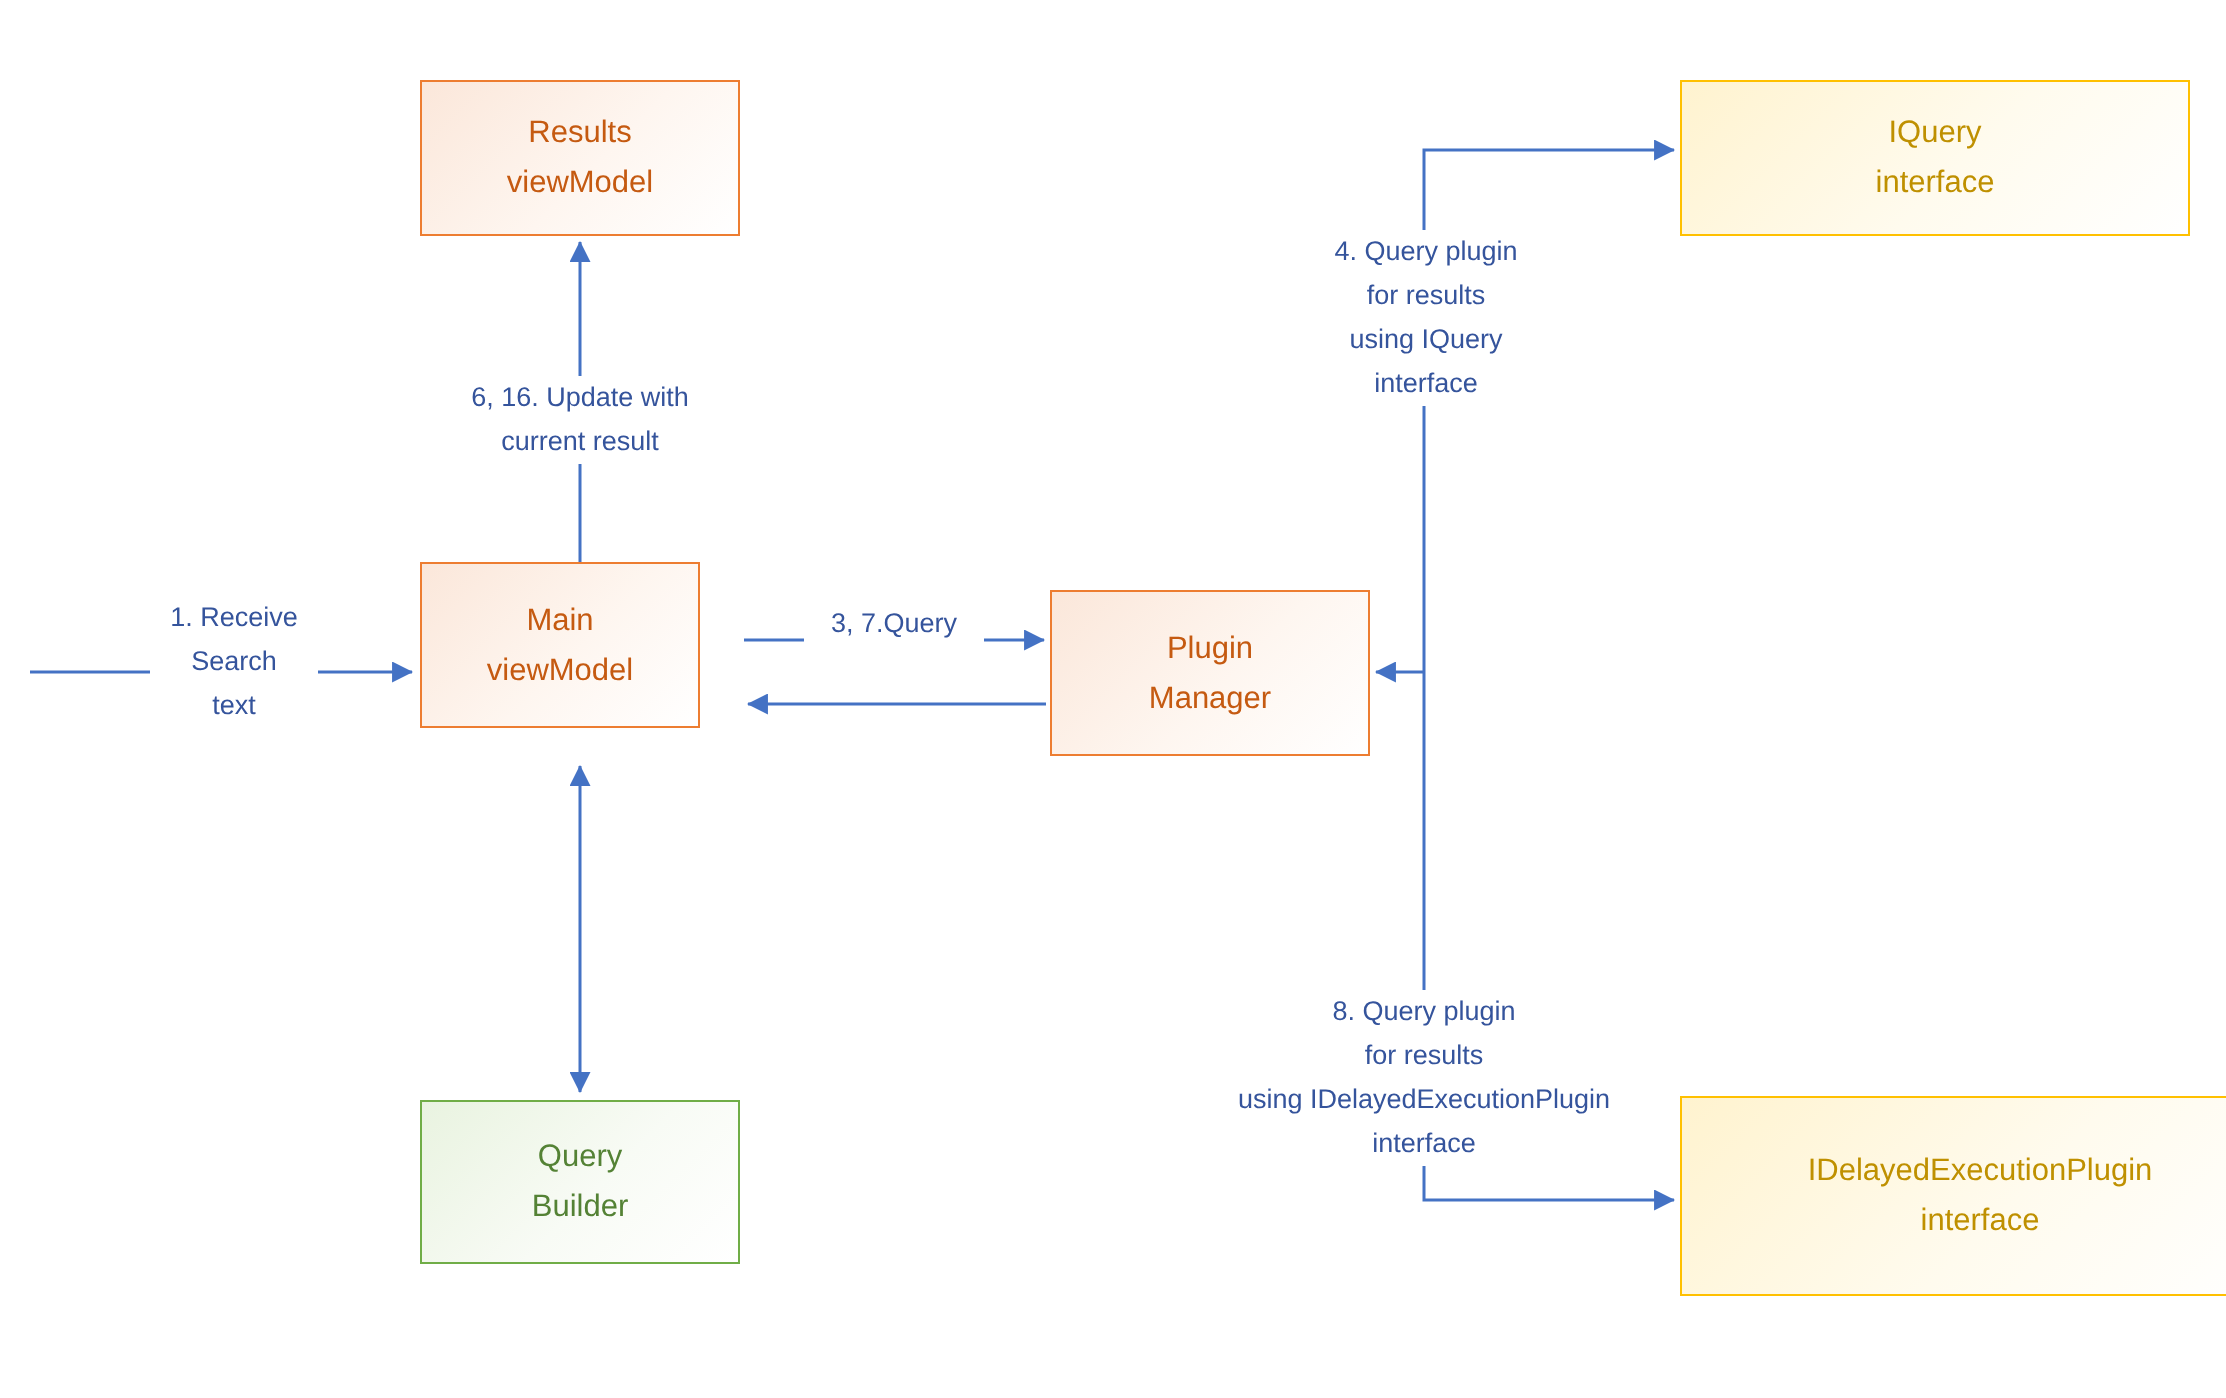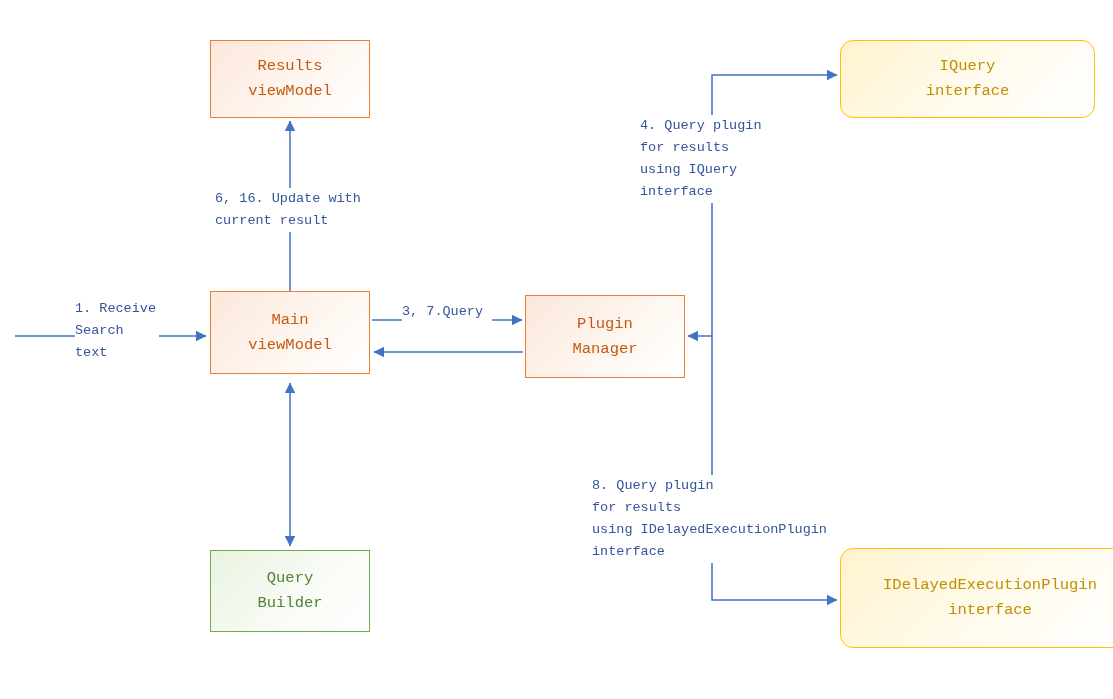--- a/index.html
+++ b/index.html
@@ -1,32 +1,32 @@
 <!DOCTYPE html>
 <html><head>
 <meta charset="utf-8">
 <style>
   html,body{margin:0;padding:0;background:#ffffff;}
   .canvas{
     position:relative;width:1113px;height:699px;background:#ffffff;
-    font-family:Liberation Mono, monospace;overflow:hidden;
+    font-family:Liberation Sans, sans-serif;overflow:hidden;
   }
   .connectors{position:absolute;left:0;top:0;z-index:1;}
   .box{
     position:absolute;z-index:2;
     display:flex;align-items:center;justify-content:center;
     text-align:center;font-size:15.5px;line-height:25px;
     white-space:pre-line;border:1px solid;box-sizing:border-box;
   }
   .box.orange{border-color:#ED7D31;color:#C55A11;background:linear-gradient(135deg,#FBE7DA 0%,#FEF6F0 55%,#FFFFFF 100%);}
-  .box.gold{border-color:#FFC000;color:#BF9000;background:linear-gradient(135deg,#FFF3CF 0%,#FFFBEE 55%,#FFFFFF 100%);border-radius:13px;}
+  .box.gold{border-color:#FFC000;color:#BF9000;background:linear-gradient(135deg,#FFF3CF 0%,#FFFBEE 55%,#FFFFFF 100%);}
   .box.green{border-color:#70AD47;color:#548235;background:linear-gradient(135deg,#E9F3E0 0%,#F8FBF5 55%,#FFFFFF 100%);}
   .lbl{
     position:absolute;z-index:3;background:#ffffff;color:#35549C;
-    font-size:13.5px;line-height:22px;text-align:left;white-space:pre-line;
+    font-size:13.5px;line-height:22px;text-align:center;white-space:pre-line;
   }
 </style>
 </head>
 <body>
 
 <div class="canvas">
 
   <svg class="connectors" width="1113" height="699" viewBox="0 0 1113 699">
     <defs>
       <marker id="arr" viewBox="0 0 10 10" refX="9.5" refY="5" markerWidth="7" markerHeight="7" orient="auto-start-reverse">
@@ -48,21 +48,21 @@
   <div class="box orange" style="left:210px;top:40px;width:160px;height:78px">
     <span>Results
 viewModel</span>
   </div>
 
   <div class="box gold" style="left:840px;top:40px;width:255px;height:78px">
     <span>IQuery
 interface</span>
   </div>
 
-  <div class="box orange" style="left:210px;top:291px;width:160px;height:83px">
+  <div class="box orange" style="left:210px;top:281px;width:140px;height:83px">
     <span>Main
 viewModel</span>
   </div>
 
   <div class="box orange" style="left:525px;top:295px;width:160px;height:83px">
     <span>Plugin
 Manager</span>
   </div>
 
   <div class="box green" style="left:210px;top:550px;width:160px;height:82px">
@@ -84,18 +84,18 @@
 
   <div class="lbl" style="left:402px;top:301px;width:90px">3, 7.Query</div>
 
 
 
   <div class="lbl" style="left:640px;top:115px;width:146px">4. Query plugin
 for results
 using IQuery
 interface</div>
 
-  <div class="lbl" style="left:592px;top:475px;width:240px">8. Query plugin
+  <div class="lbl" style="left:592px;top:495px;width:240px">8. Query plugin
 for results
 using IDelayedExecutionPlugin
 interface</div>
 
 </div>
 
 </body></html>

